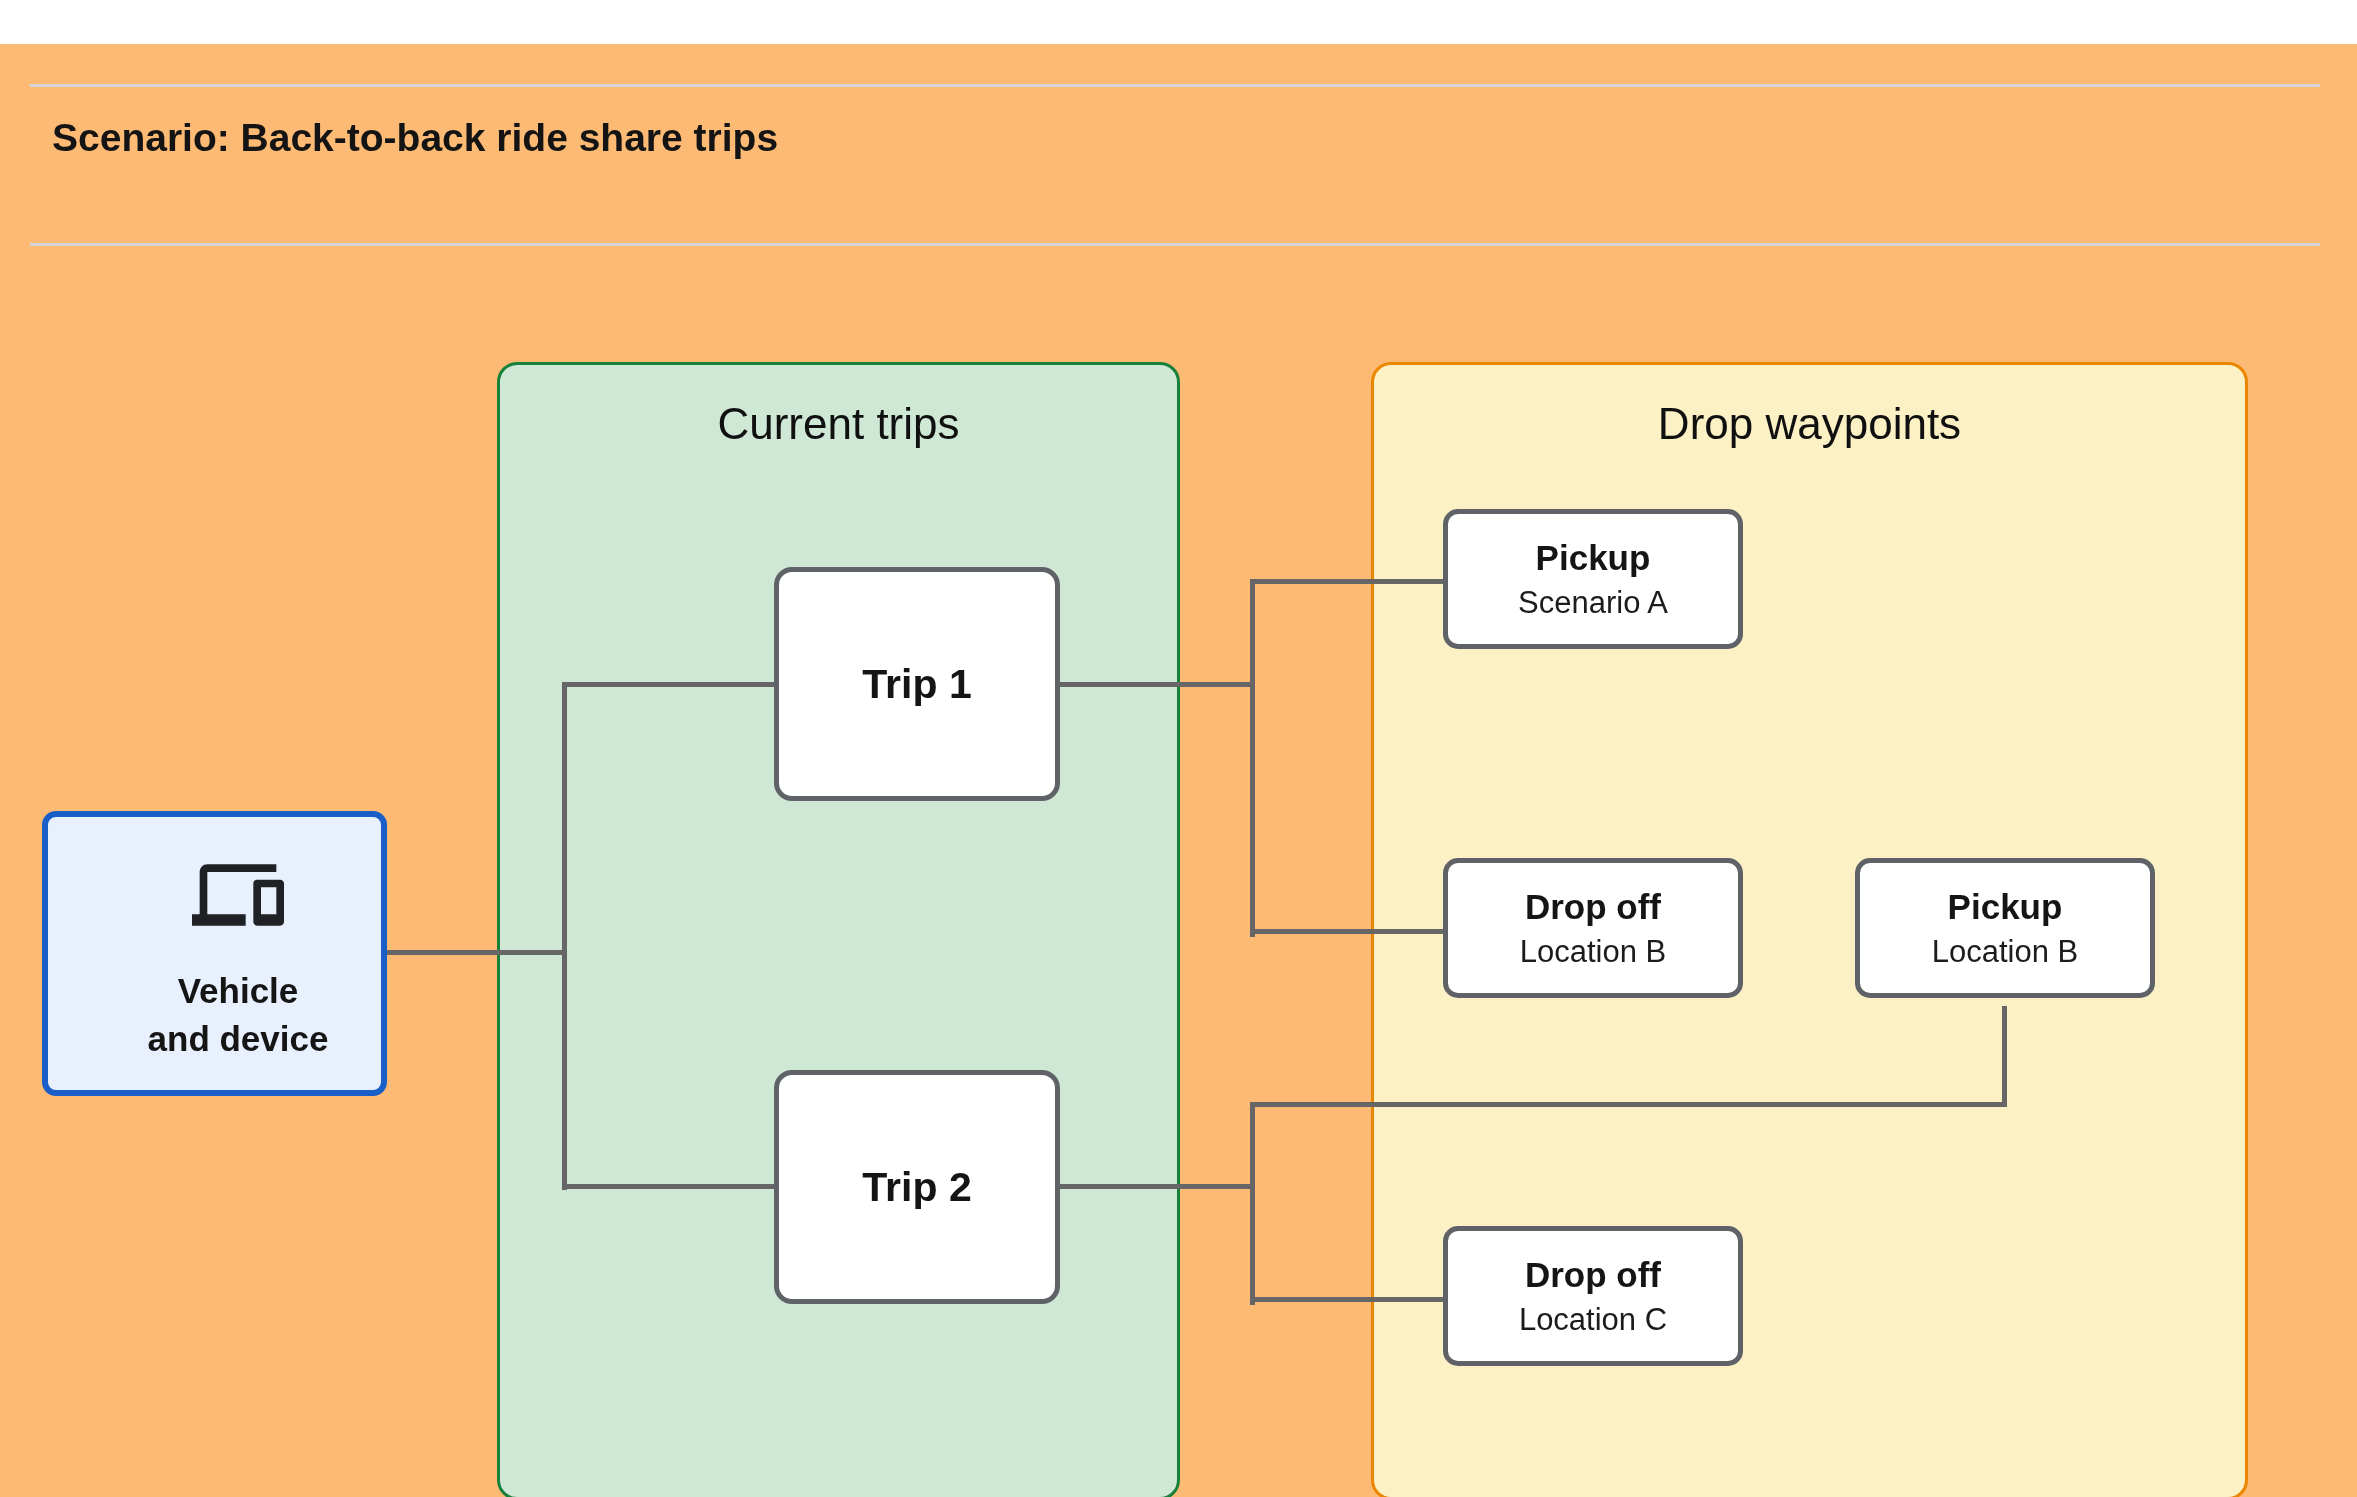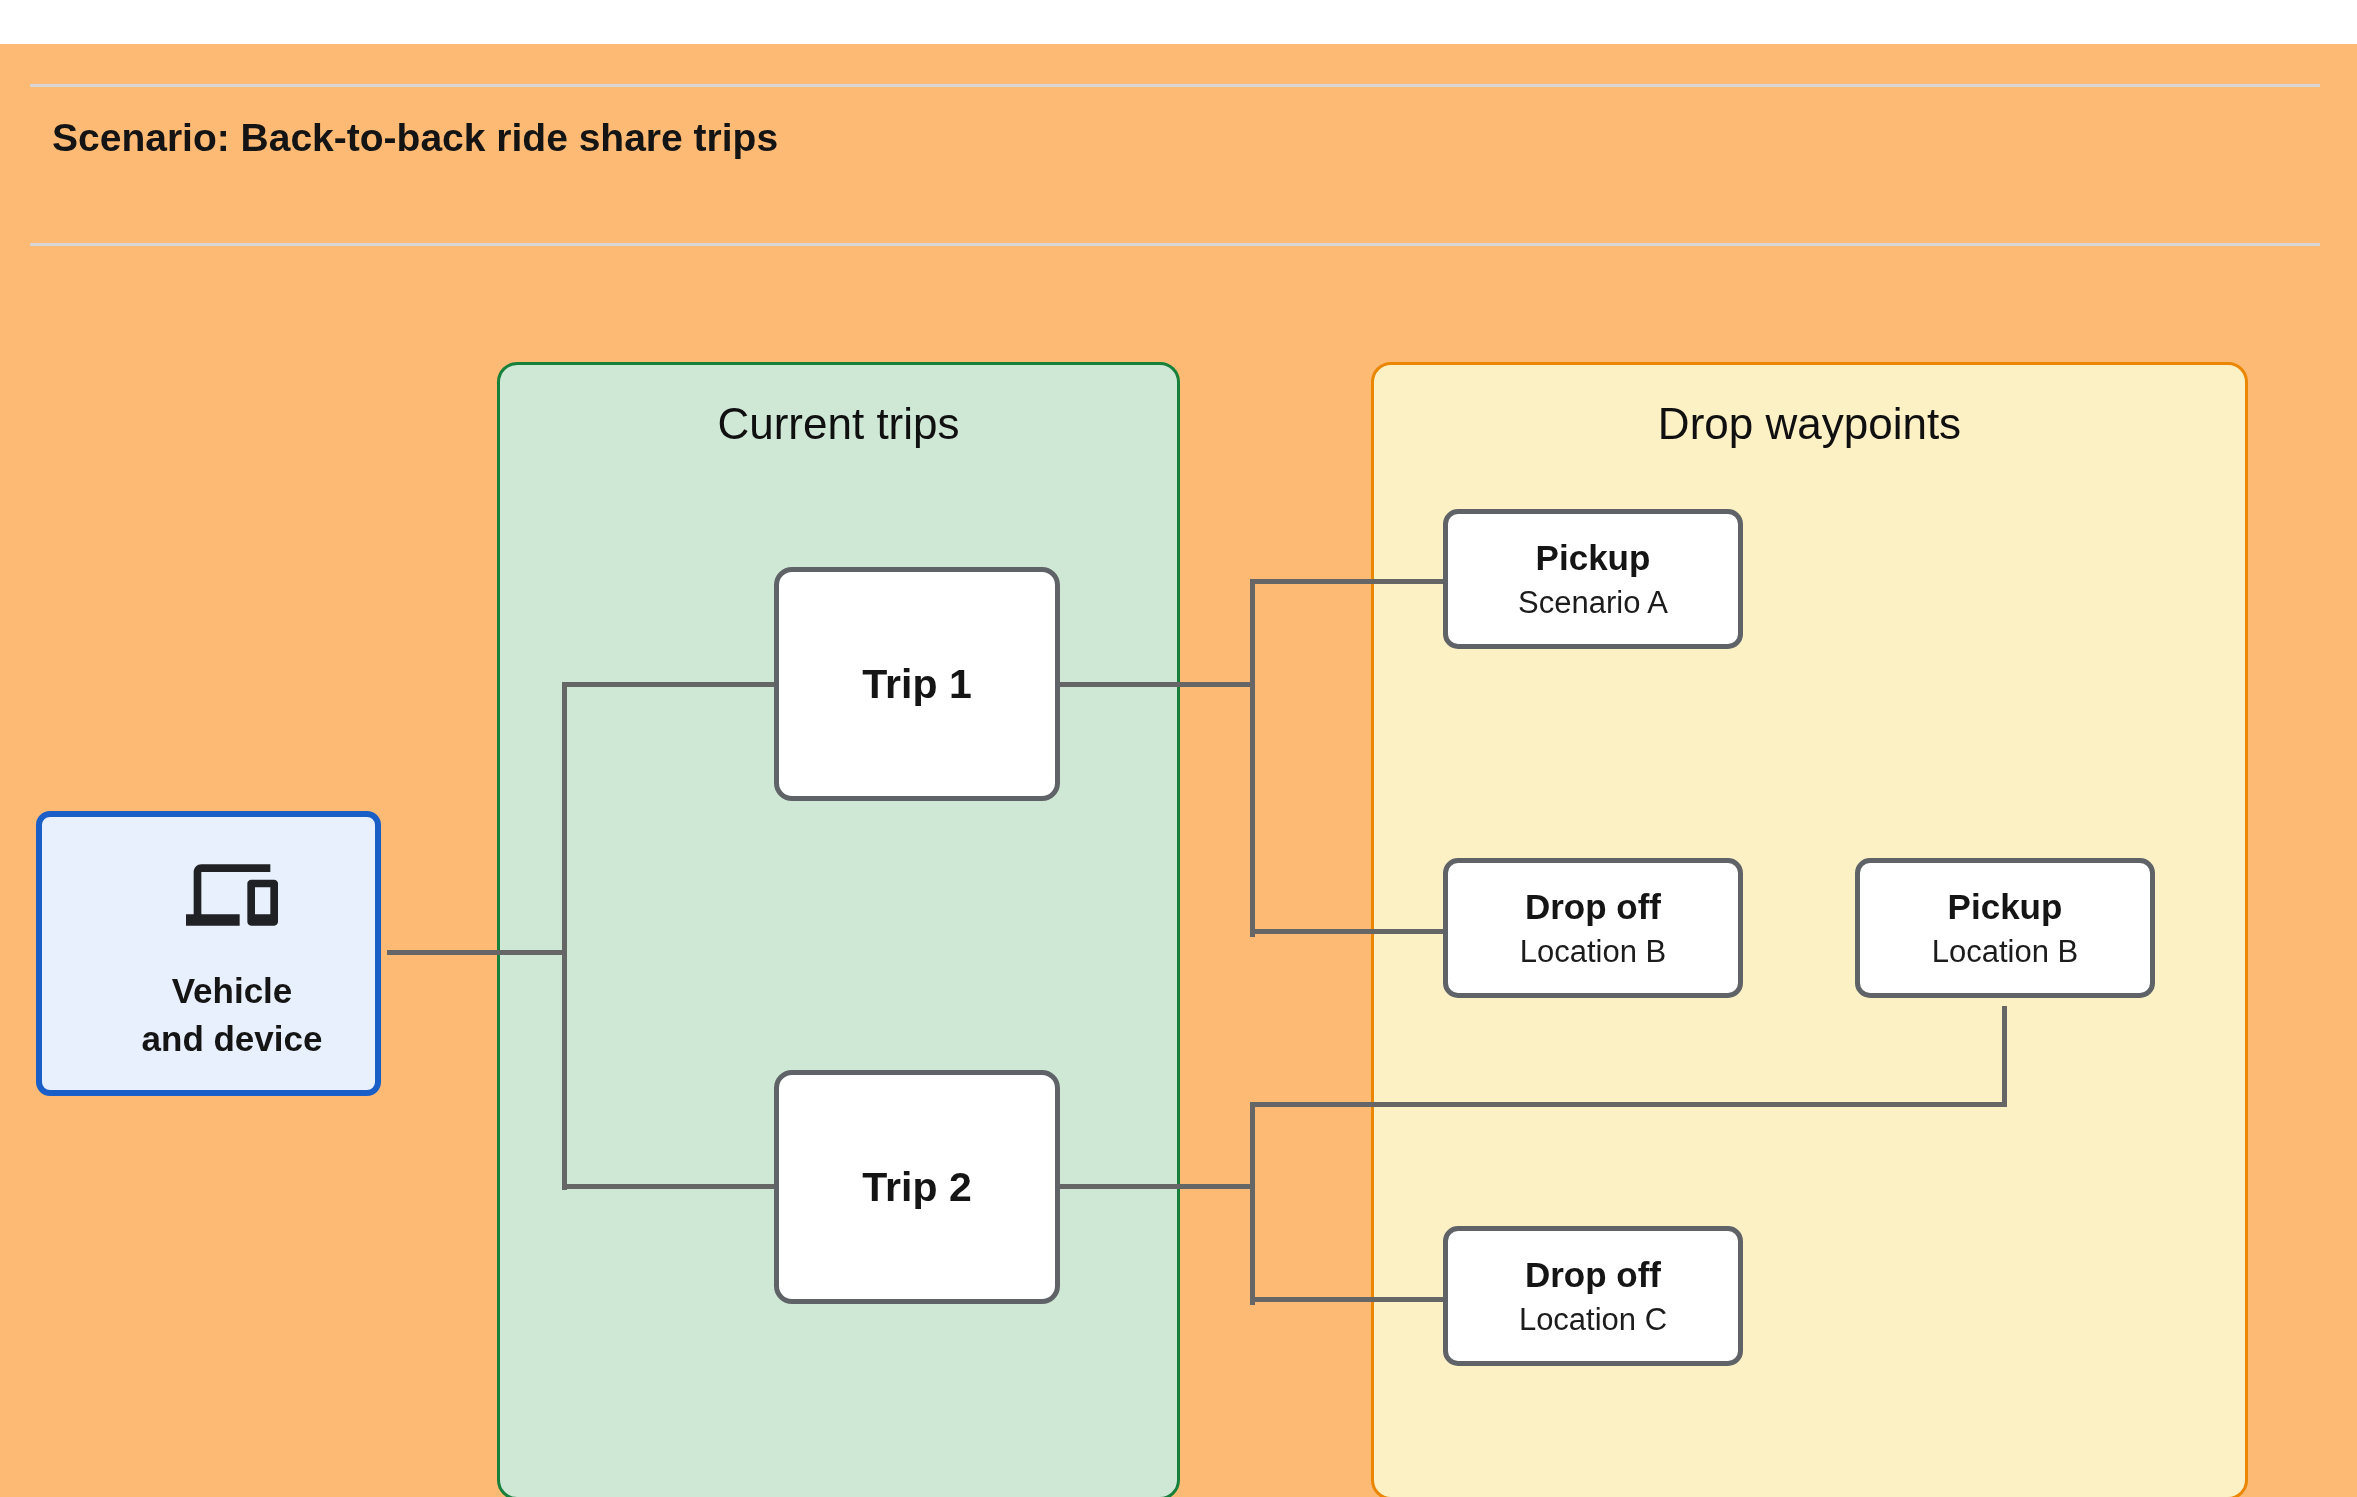--- a/index.html
+++ b/index.html
@@ -100,21 +100,21 @@
   .wp-node { width: 300px; height: 140px; gap: 7px; border-radius: 15px; }
   #wp-pickup-a  { left: 1443px; top: 465px; }
   #wp-dropoff-b { left: 1443px; top: 814px; }
   #wp-pickup-b  { left: 1855px; top: 814px; }
   #wp-dropoff-c { left: 1443px; top: 1182px; }
   .wp-title { font-size: 35px; font-weight: 700; color: #151515; }
   .wp-subtitle { font-size: 31px; font-weight: 400; color: #1c1c1c; }
 
   #vehicle-box {
     position: absolute;
-    left: 36px;
+    left: 42px;
     top: 767px;
     width: 345px;
     height: 285px;
     background: var(--blue-fill, #e8f0fe);
     border: 6px solid var(--blue-border, #1a5fc8);
     border-radius: 14px;
     display: flex;
     flex-direction: column;
     align-items: center;
     justify-content: flex-start;

